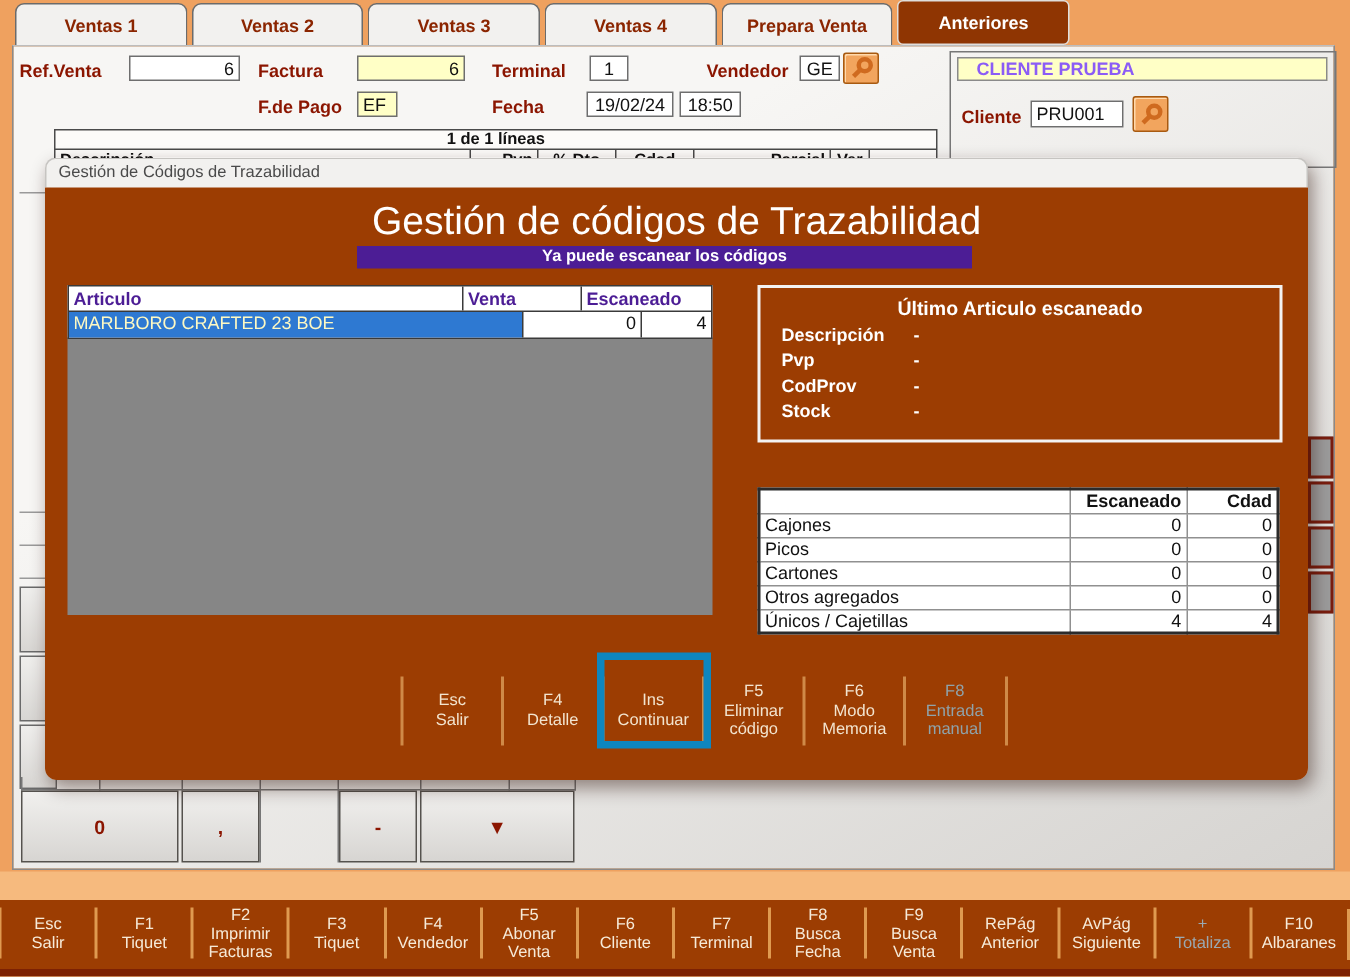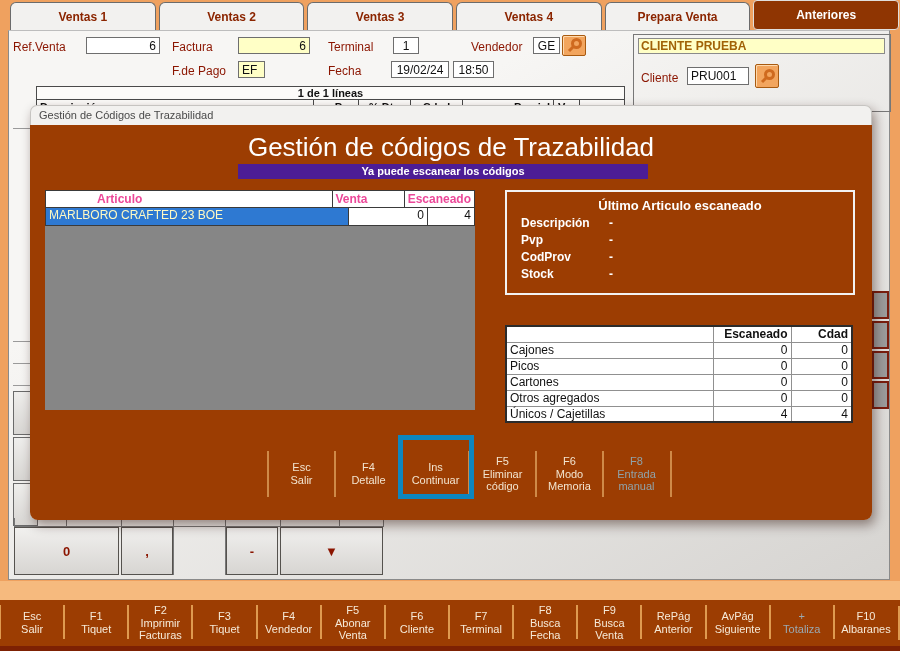--- a/index.html
+++ b/index.html
@@ -1,42 +1,42 @@
 <!DOCTYPE html>
 <html><head>
 <meta charset="utf-8">
 <style>
   * { margin:0; padding:0; box-sizing:border-box; }
   body { font-family:"Liberation Sans", sans-serif; }
   #screen { position:relative; width:900px; height:651px; background:#efa15f; overflow:hidden; font-family:"Liberation Sans", sans-serif; }
 
   
-  .tabbar { position:absolute; left:10px; top:2px; width:889px; height:28px; display:flex; gap:3px;justify-content:space-between; }
+  .tabbar { position:absolute; left:10px; top:2px; width:703px; height:28px; display:flex; gap:3px;justify-content:space-between; }
   .tab { flex:1; background:#f2f1ef; border:1px solid #6b6b6b; border-bottom:none; border-radius:6px 6px 0 0;
          color:#8b2500; font-weight:bold; font-size:12px; display:flex; align-items:center; justify-content:center; }
   .tab.active { background:#8f3502; color:#fff; border:1px solid #e0dedc; border-radius:4px; margin-top:-2px; }
 
   
   .window { position:absolute; left:8px; top:30px; width:882px; height:550px;
             background:linear-gradient(150deg,#f7f6f4 30%,#d6d4d1); border:1px solid #8a8a8a; border-top:1px solid #bdbdbd; }
-  .lbl { position:absolute; color:#8b1500; font-weight:normal; font-size:12px; white-space:nowrap; }
+  .lbl { position:absolute; color:#8b1500; font-weight:bold; font-size:12px; white-space:nowrap; }
   .inp { position:absolute; background:#fff; border:1px solid #6e6e6e; font-size:12px; color:#111;
          display:flex; align-items:center; padding:0 3px; }
   .inp.yellow { background:#ffffc6; }
   .inp.right { justify-content:flex-end; }
   .inp.center { justify-content:center; }
   .search-btn { position:absolute; background:#f2a55e; border:1px solid #a85a10; border-radius:2px;
                 display:flex; align-items:center; justify-content:center; box-shadow:inset 1px 1px 0 #ffd9ac; }
   .mag { width:11px; height:11px; border:3px solid #cf6a1f; border-radius:50%; position:relative; margin:-4px -4px 0 0; }
   .mag::after { content:""; position:absolute; width:3px; height:7px; background:#cf6a1f;
                 transform:rotate(45deg); bottom:-6px; left:-4px; }
 
   .client-panel { position:absolute; left:624px; top:3px; width:258px; height:78px; border:1px solid #777; }
   .client-name { position:absolute; left:4px; top:3px; width:247px; height:16px; background:#ffffc6;
-                 border:1px solid #8a8a8a; font-weight:bold; font-size:12px; color:#a16207; padding-left:2px; line-height:14px; }
+                 border:1px solid #8a8a8a; font-weight:bold; font-size:12px; color:#8b5cf6; padding-left:12px; line-height:14px; }
 
   .lineas-bar { position:absolute; left:27px; top:55px; width:589px; height:14px; background:#fcfbf9;
                 border:1px solid #4a4a4a; font-weight:bold; font-size:11px; color:#111; text-align:center; line-height:12px; }
   .sales-head { position:absolute; left:27px; top:69px; width:589px; height:22px; display:flex; background:#fcfbf9;
                 border:1px solid #4a4a4a; border-top:none; font-weight:bold; font-size:11px; color:#111; overflow:hidden; }
   .sales-head > div { padding:1px 3px 0 3px; border-right:1px solid #4a4a4a; overflow:hidden; }
 
   .hline { position:absolute; height:1px; background:#9a9a9a; }
   .vstub { position:absolute; width:1px; background:#777; }
   .frag-box { position:absolute; left:4px; width:25px; background:linear-gradient(#efeeec,#d8d6d3); border:1px solid #6a6a6a; }
@@ -60,21 +60,21 @@
   .modal { position:absolute; left:30px; top:105px; width:842px; height:415px; z-index:50;
            border-radius:8px; box-shadow:3px 5px 12px rgba(40,10,0,.45); }
   .modal-titlebar { height:20px; background:#f2f1ef; border:1px solid #c6c4c1; border-bottom:none; border-radius:7px 7px 0 0;
                     font-size:11px; color:#4a4a4a; line-height:19px; padding-left:8px; }
   .modal-body { position:relative; height:395px; background:#9c3d02; border-radius:0 0 8px 8px; }
   .m-title { position:absolute; top:7px; left:0; width:100%; text-align:center; color:#fff; font-size:26px; }
   .m-banner { position:absolute; left:208px; top:39px; width:410px; height:15px; background:#4c1d95;
               color:#fff; font-weight:bold; font-size:11px; text-align:center; line-height:14px; }
 
   .scan-table { position:absolute; left:15px; top:65px; width:430px; }
-  .scan-head { display:flex; height:18px; background:#fff; border:1px solid #3a3a3a; font-weight:bold; font-size:12px; color:#ec4899;padding-left:48px; }
+  .scan-head { display:flex; height:18px; background:#fff; border:1px solid #3a3a3a; font-weight:bold; font-size:12px; color:#4c1d95; }
   .scan-head > div { line-height:16px; padding:0 3px; }
   .sc1 { width:262px; } .sc2 { width:79px; border-left:1px solid #3a3a3a; } .sc3 { flex:1; border-left:1px solid #3a3a3a; }
   .scan-row { display:flex; height:18px; background:#fff; border:1px solid #3a3a3a; border-top:none; font-size:12px; color:#111; }
   .scan-row > div { line-height:15px; padding:0 3px; }
   .sr1 { width:302px; background:#2e79d2; color:#fef9c3; }
   .sr2 { width:79px; border-left:1px solid #3a3a3a; text-align:right; }
   .sr3 { flex:1; border-left:1px solid #3a3a3a; text-align:right; }
   .scan-gray { height:184px; background:#868686; }
 
   .last-panel { position:absolute; left:475px; top:65px; width:350px; height:105px; border:2px solid #f2f2f2; }

